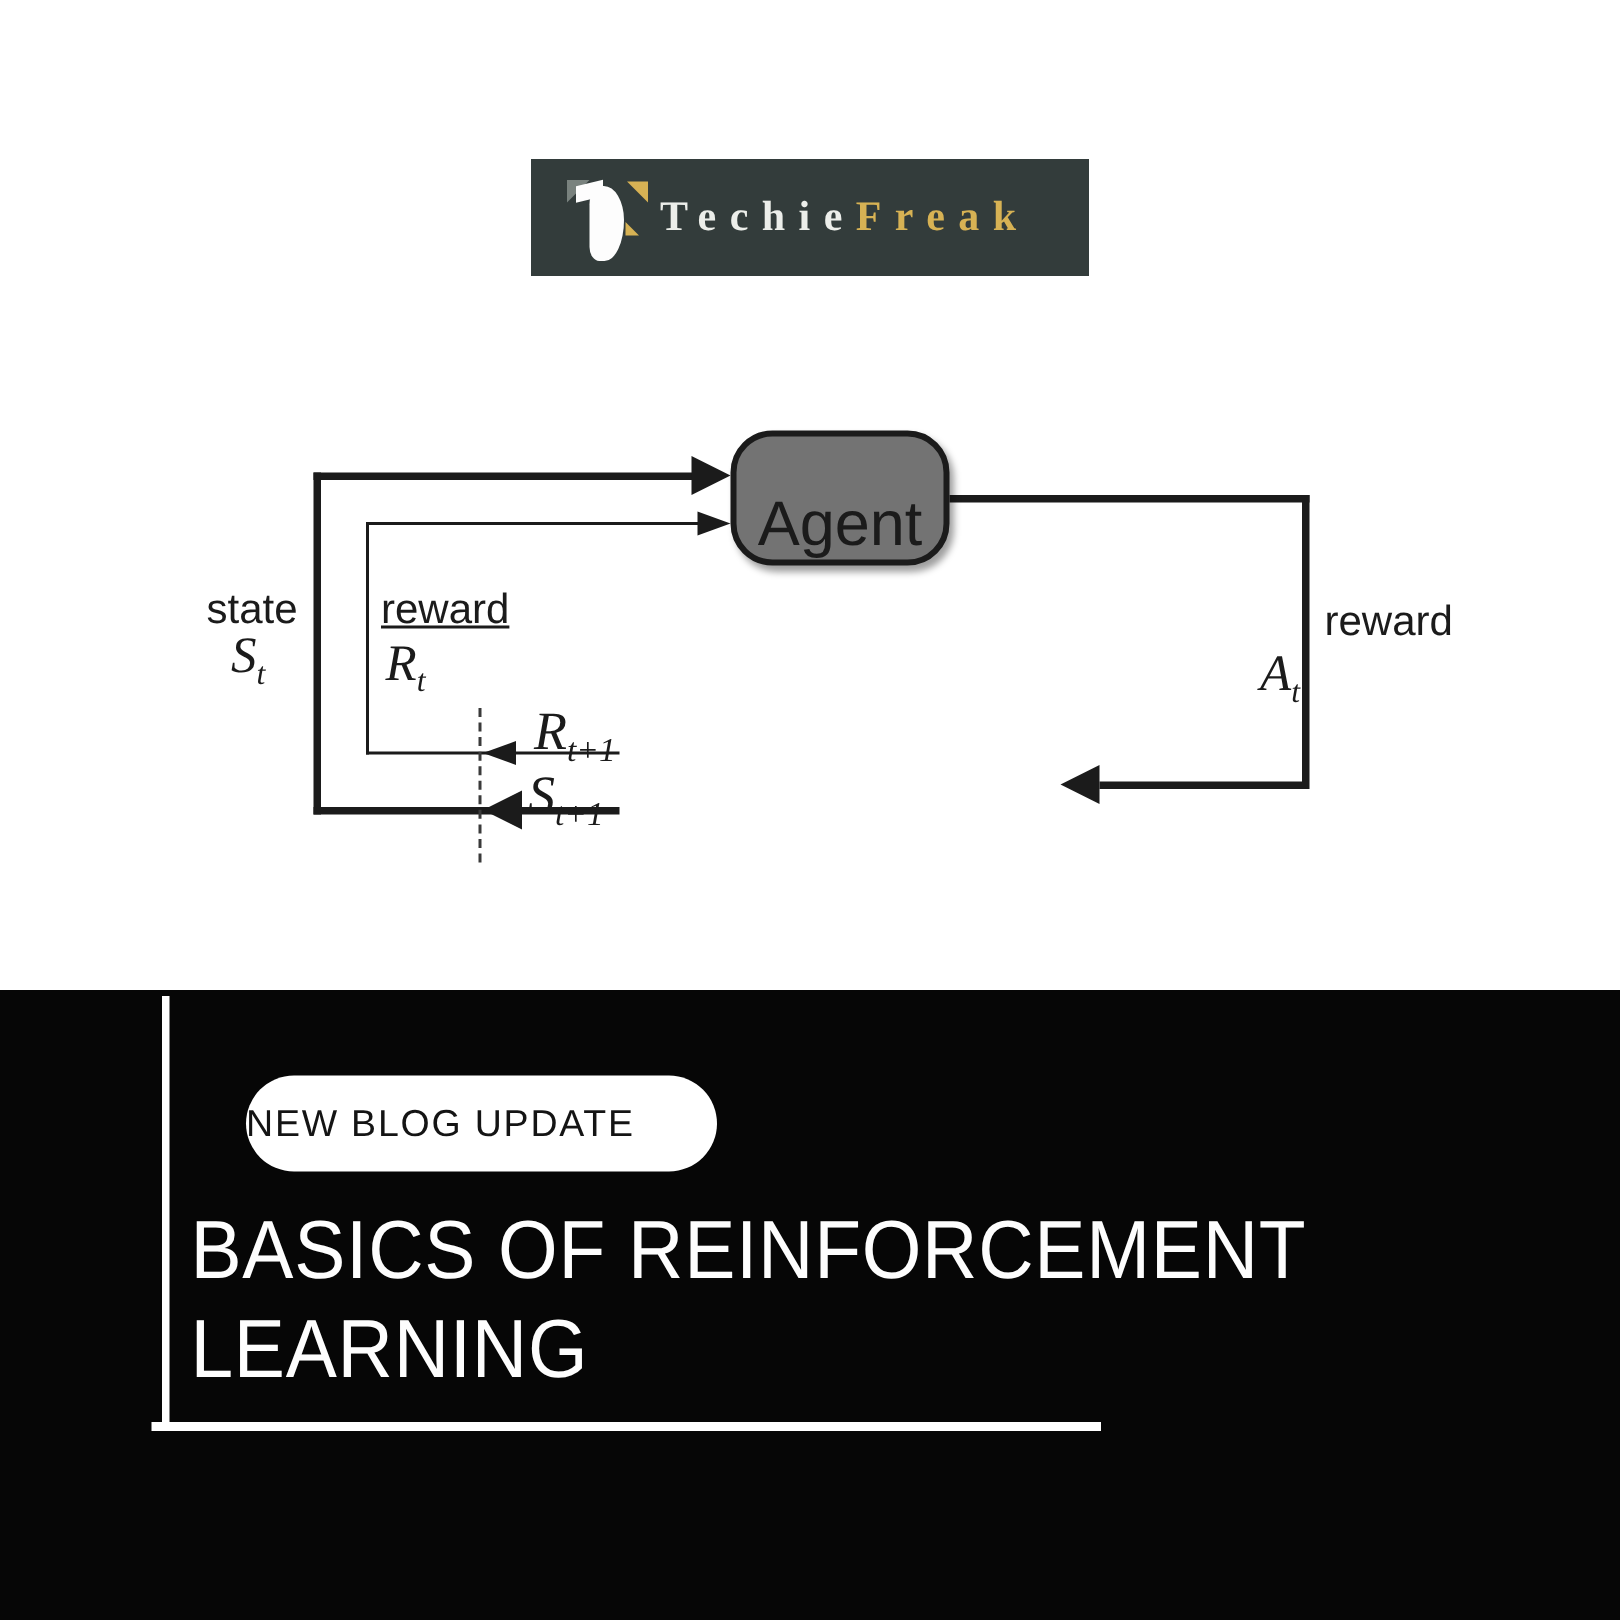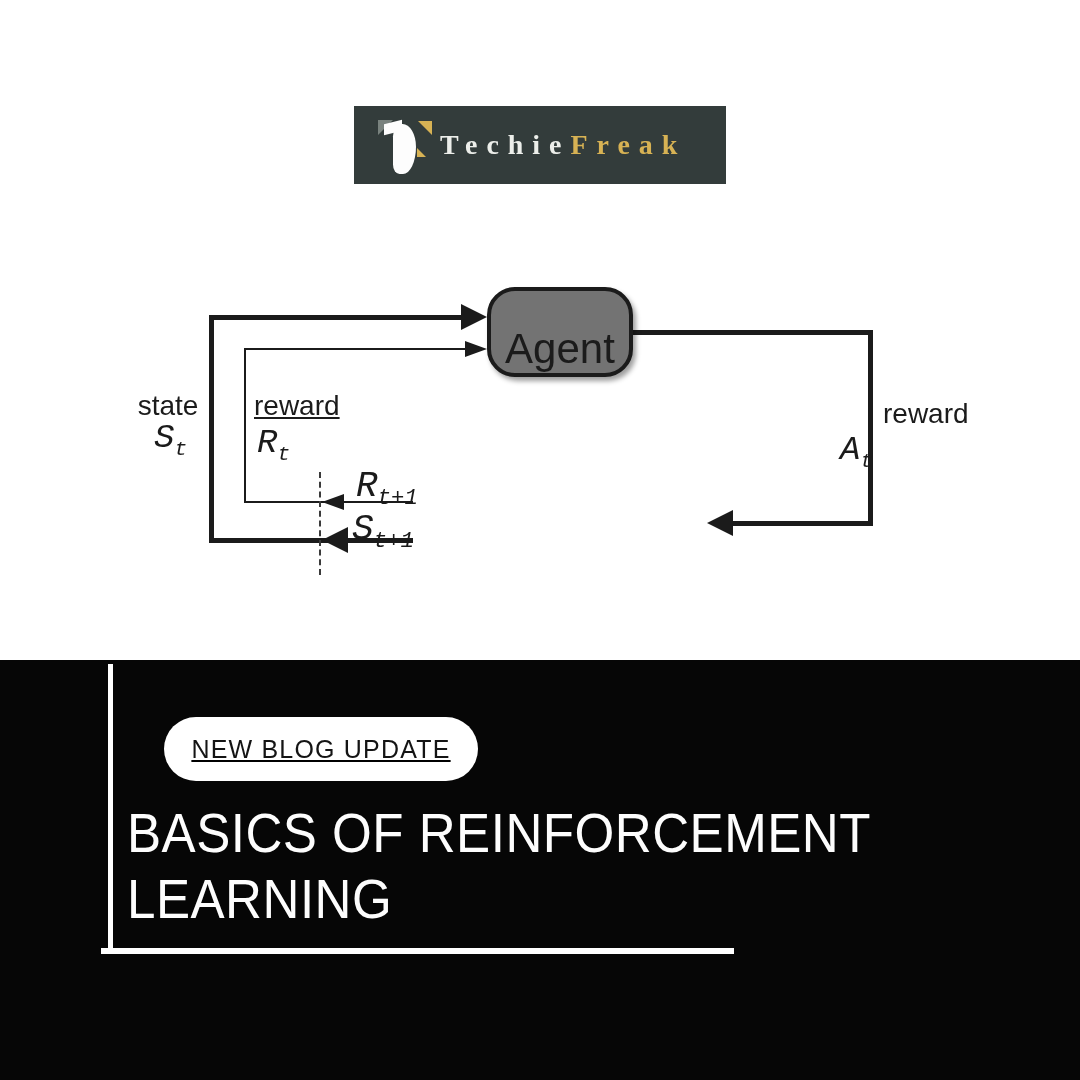--- a/index.html
+++ b/index.html
@@ -39,31 +39,31 @@
         box-shadow:3px 4px 5px rgba(0,0,0,0.38);color:var(--ink);}
   .node-agent{left:487px;top:287px;width:146px;height:90px;font-size:42px;}
   .node-env{left:413px;top:474px;width:294px;height:96px;font-size:40px;}
   .arrow{position:absolute;width:0;height:0;}
   .ar-right-thick{border-left:26px solid var(--ink);border-top:13px solid transparent;border-bottom:13px solid transparent;}
   .ar-right-thin{border-left:22px solid var(--ink);border-top:8px solid transparent;border-bottom:8px solid transparent;}
   .ar-left-thick{border-right:26px solid var(--ink);border-top:13px solid transparent;border-bottom:13px solid transparent;}
   .ar-left-thin{border-right:22px solid var(--ink);border-top:8px solid transparent;border-bottom:8px solid transparent;}
   .dashed{position:absolute;left:319px;top:472px;height:103px;width:0;border-left:2px dashed #3a3a3a;}
   .dlabel{position:absolute;font-size:28px;color:var(--ink);}
-  .dsym{position:absolute;font-family:Liberation Mono, monospace;font-style:italic;
+  .dsym{position:absolute;font-family:Liberation Serif, serif;font-style:italic;
         font-size:34px;color:var(--ink);}
   .dsym sub{font-size:0.62em;font-style:italic;line-height:0;}
   .dsym-small{font-size:36px;}
 
   
   .bottom{position:absolute;left:0;top:660px;width:1080px;height:420px;background:var(--section-bg);}
   .border-v{position:absolute;left:108px;top:4px;width:5px;height:285px;background:#fff;}
   .border-h{position:absolute;left:101px;top:288px;width:633px;height:6px;background:#fff;}
   .badge{position:absolute;left:164px;top:57px;width:314px;height:64px;border-radius:32px;
-         background:var(--badge-bg);display:flex;align-items:center;justify-content:center;text-decoration:underline;}
+         background:var(--badge-bg);display:flex;align-items:center;justify-content:flex-start;}
   .badge span{font-size:25px;letter-spacing:1.2px;color:var(--badge-text);}
   .title{position:absolute;left:127px;top:140px;font-size:55px;font-weight:400;line-height:66px;
          color:var(--title-text);letter-spacing:0.5px;transform:scaleX(0.93);transform-origin:left top;
          white-space:nowrap;}
 </style>
 </head>
 <body>
 
 <div class="canvas">
 

